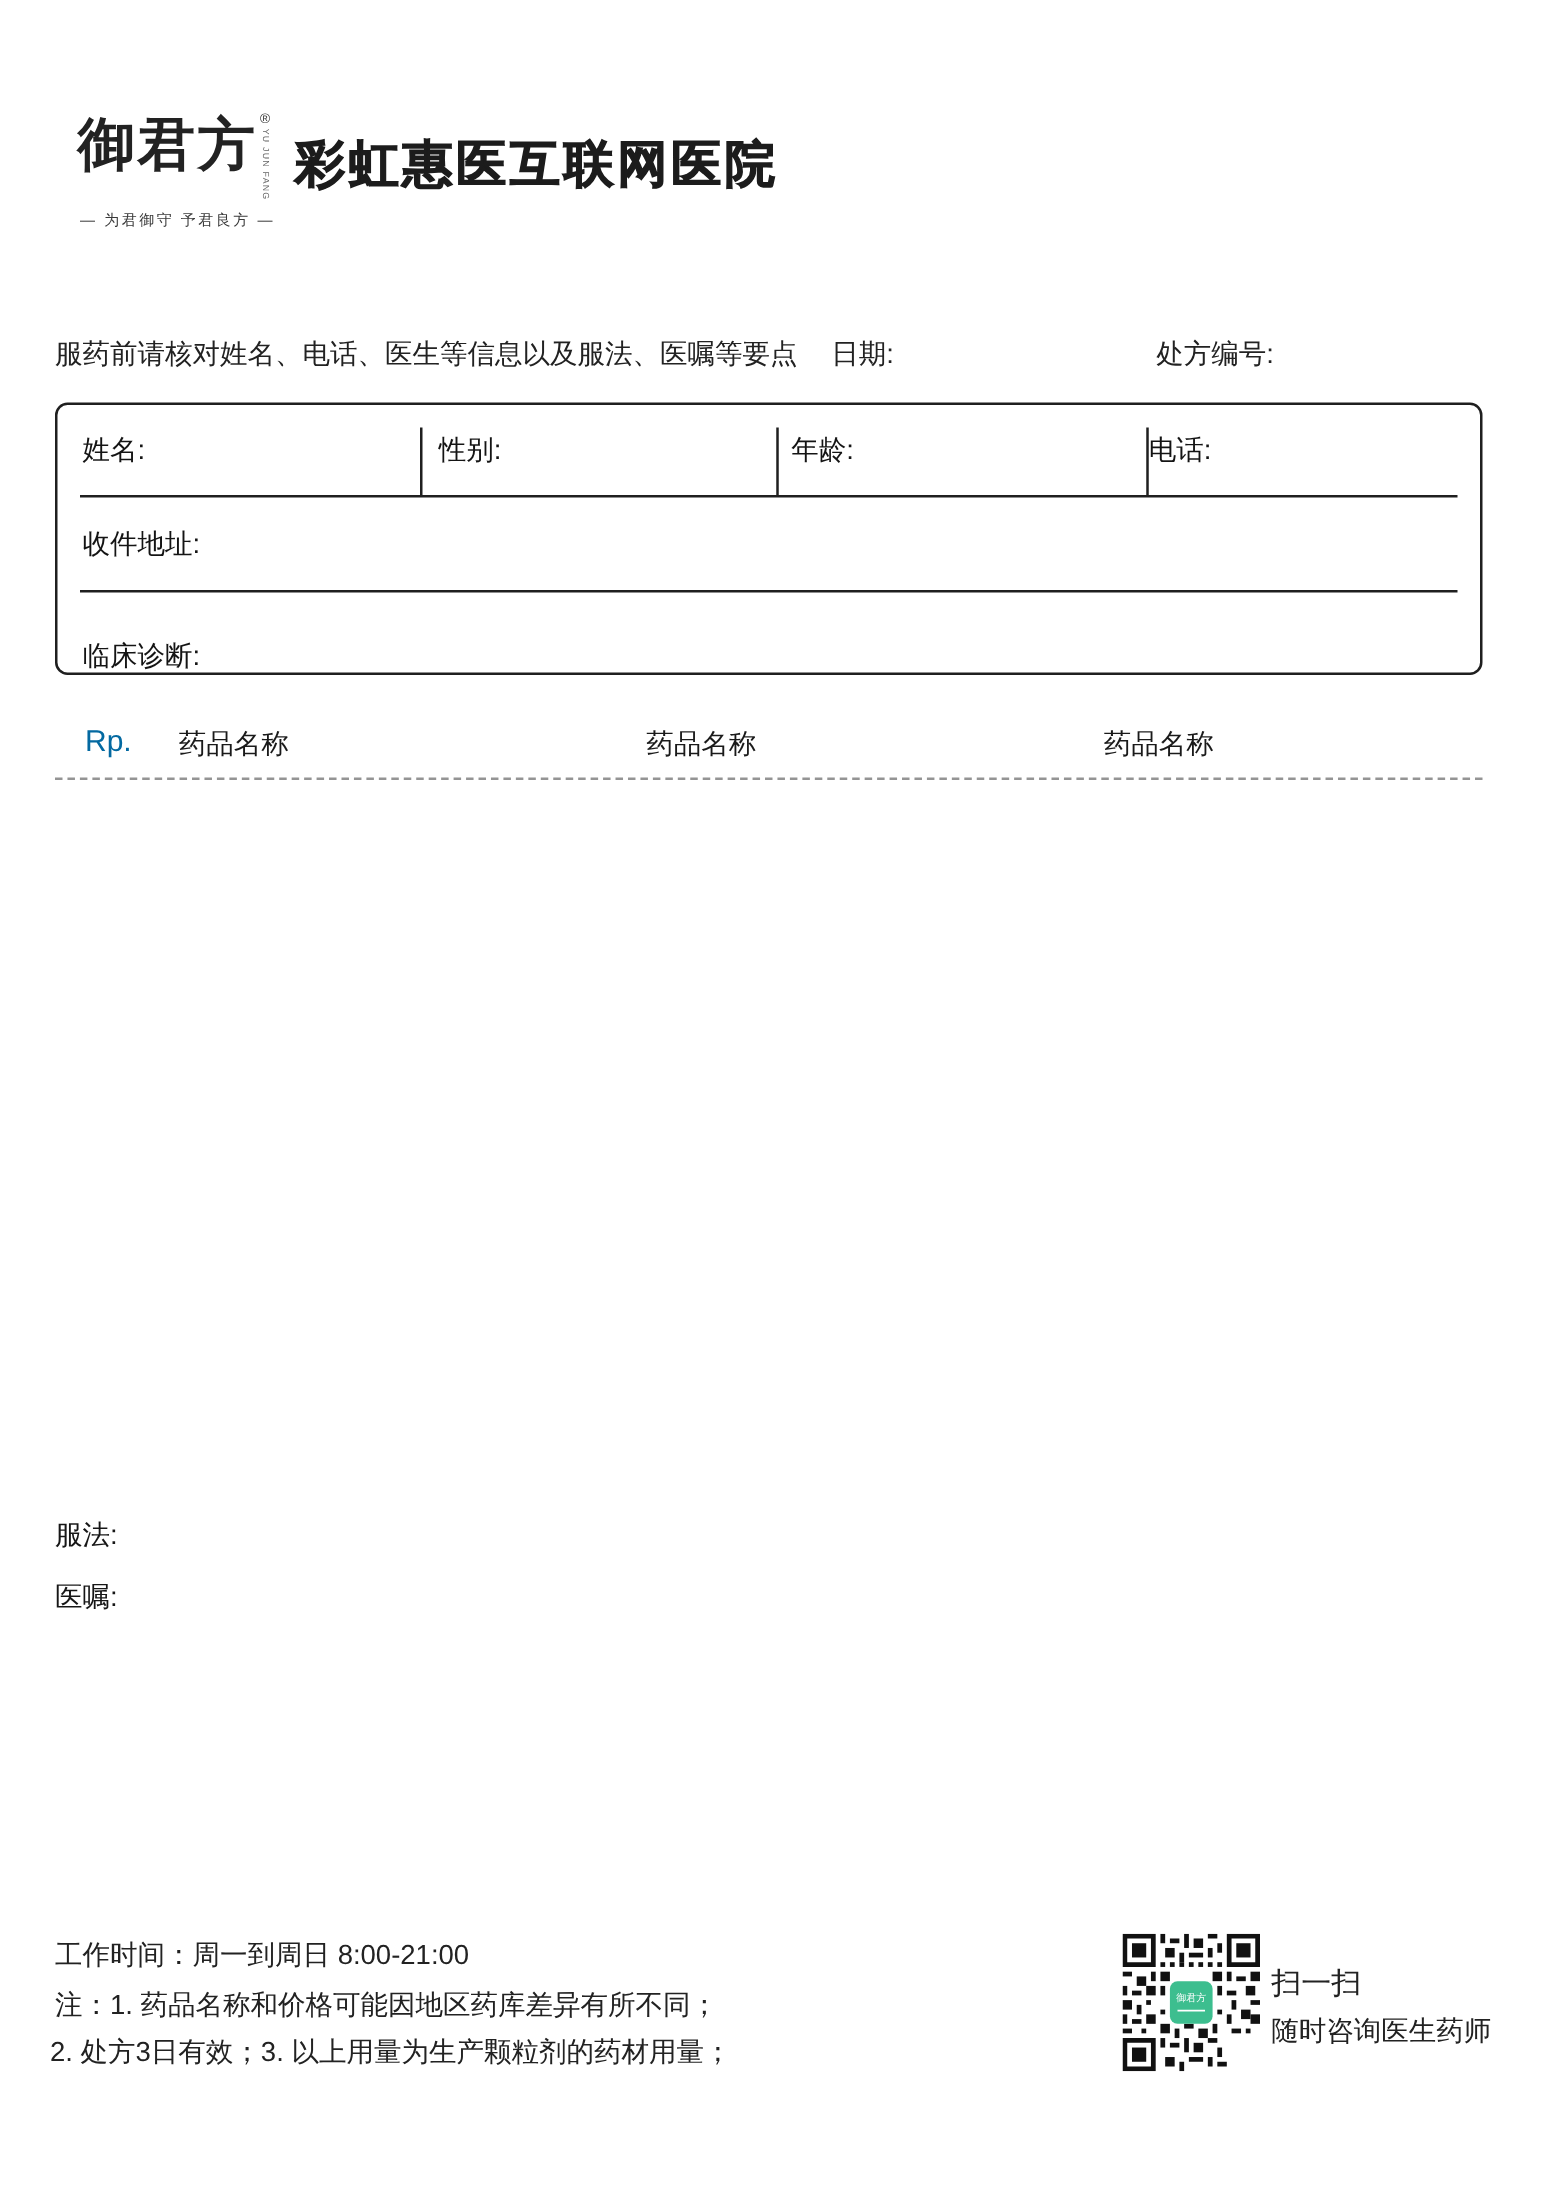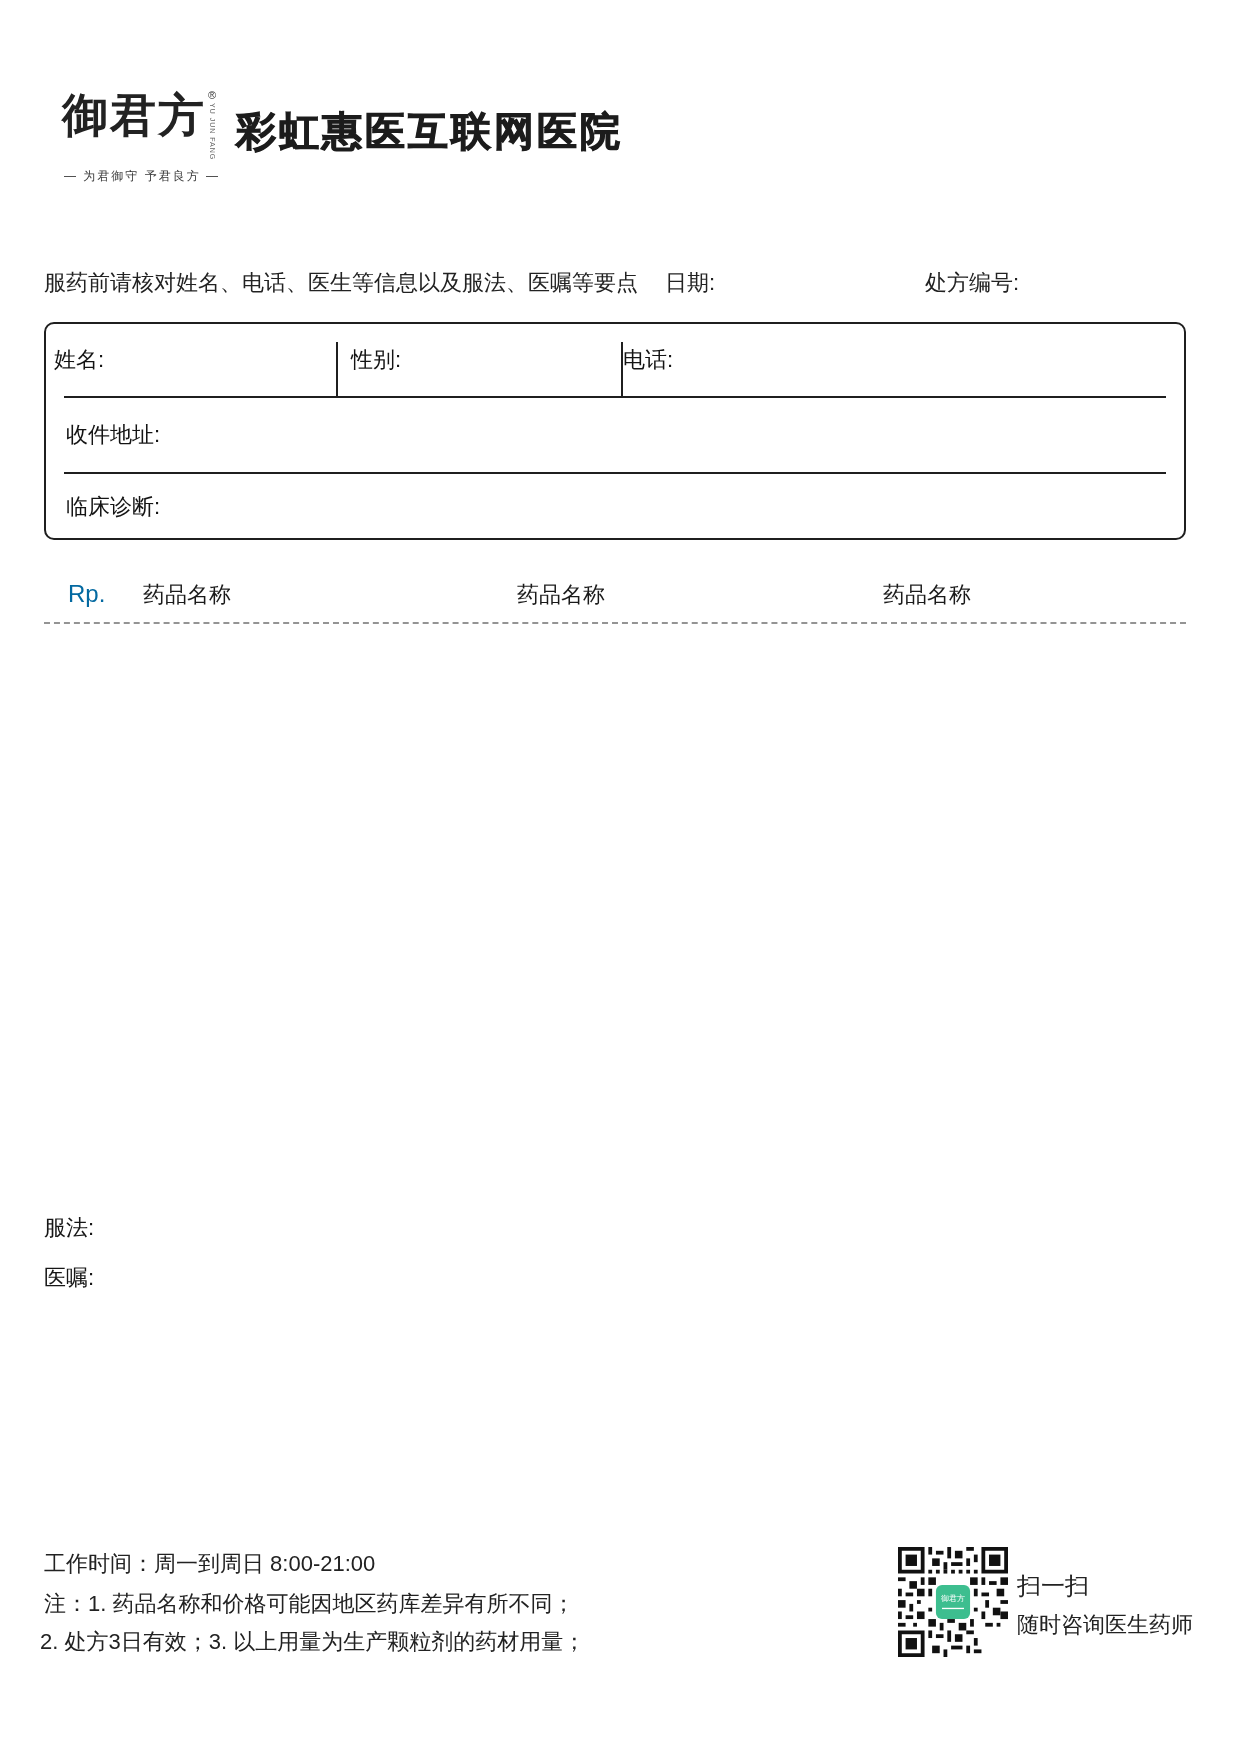--- a/index.html
+++ b/index.html
@@ -40,31 +40,31 @@
   .notice .reminder{position:absolute;left:44px;white-space:nowrap;}
   .notice .date{position:absolute;left:665px;white-space:nowrap;}
   .notice .rxno{position:absolute;left:925px;white-space:nowrap;}
   
   .patient-box{
     position:absolute;left:44px;top:322px;width:1142px;height:218px;
     border:2.5px solid #1f1f1f;border-radius:10px;box-sizing:border-box;
   }
   .p-row1{position:relative;height:72px;display:flex;}
   .p-cell{position:relative;box-sizing:border-box;display:flex;align-items:center;font-size:22px;color:#141414;}
-  .p-cell.c1{width:290px;padding-left:8px;}
+  .p-cell.c1{width:290px;padding-left:20px;}
   .p-cell.c2{width:285px;padding-left:15px;}
   .p-cell.c3{width:296px;padding-left:12px;}
   .p-cell.c4{flex:1;padding-left:2px;}
   .p-cell.vdiv::before{
     content:"";position:absolute;left:0;top:18px;bottom:0;
     border-left:2px solid #1f1f1f;
   }
   .hline{margin:0 18px;border-top:2px solid #1f1f1f;height:0;}
   .p-row2{height:74px;display:flex;align-items:center;padding-left:20px;font-size:22px;color:#141414;box-sizing:border-box;}
-  .p-row3{height:66px;display:flex;align-items:center;padding-left:20px;font-size:22px;color:#141414;box-sizing:border-box;}
+  .p-row3{height:66px;display:flex;align-items:flex-end;padding-left:20px;font-size:22px;color:#141414;box-sizing:border-box;}
   
   .rp-row{position:absolute;left:0;top:580px;width:1240px;height:34px;}
   .rp-label{position:absolute;left:68px;font-size:24px;color:#0369a1;}
   .drug-col{position:absolute;font-size:22px;color:#1a1a1a;white-space:nowrap;}
   .drug-col.d1{left:143px;}
   .drug-col.d2{left:517px;}
   .drug-col.d3{left:883px;}
   .dashed-sep{
     position:absolute;left:44px;top:622px;width:1142px;height:0;
     border-top:2px dashed #949494;
@@ -120,20 +120,24 @@
   </div>
 
   <div class="patient-box">
     <div class="p-row1">
       <div class="p-cell c1">
         <span>姓名:</span>
         <span></span>
       </div>
       <div class="p-cell c2 vdiv">
         <span>性别:</span>
+        <span></span>
+      </div>
+      <div class="p-cell c3 vdiv">
+        <span>年龄:</span>
         <span></span>
       </div>
       <div class="p-cell c4 vdiv">
         <span>电话:</span>
         <span></span>
       </div>
     </div>
     <div class="hline"></div>
     <div class="p-row2">
       <span>收件地址:</span>

